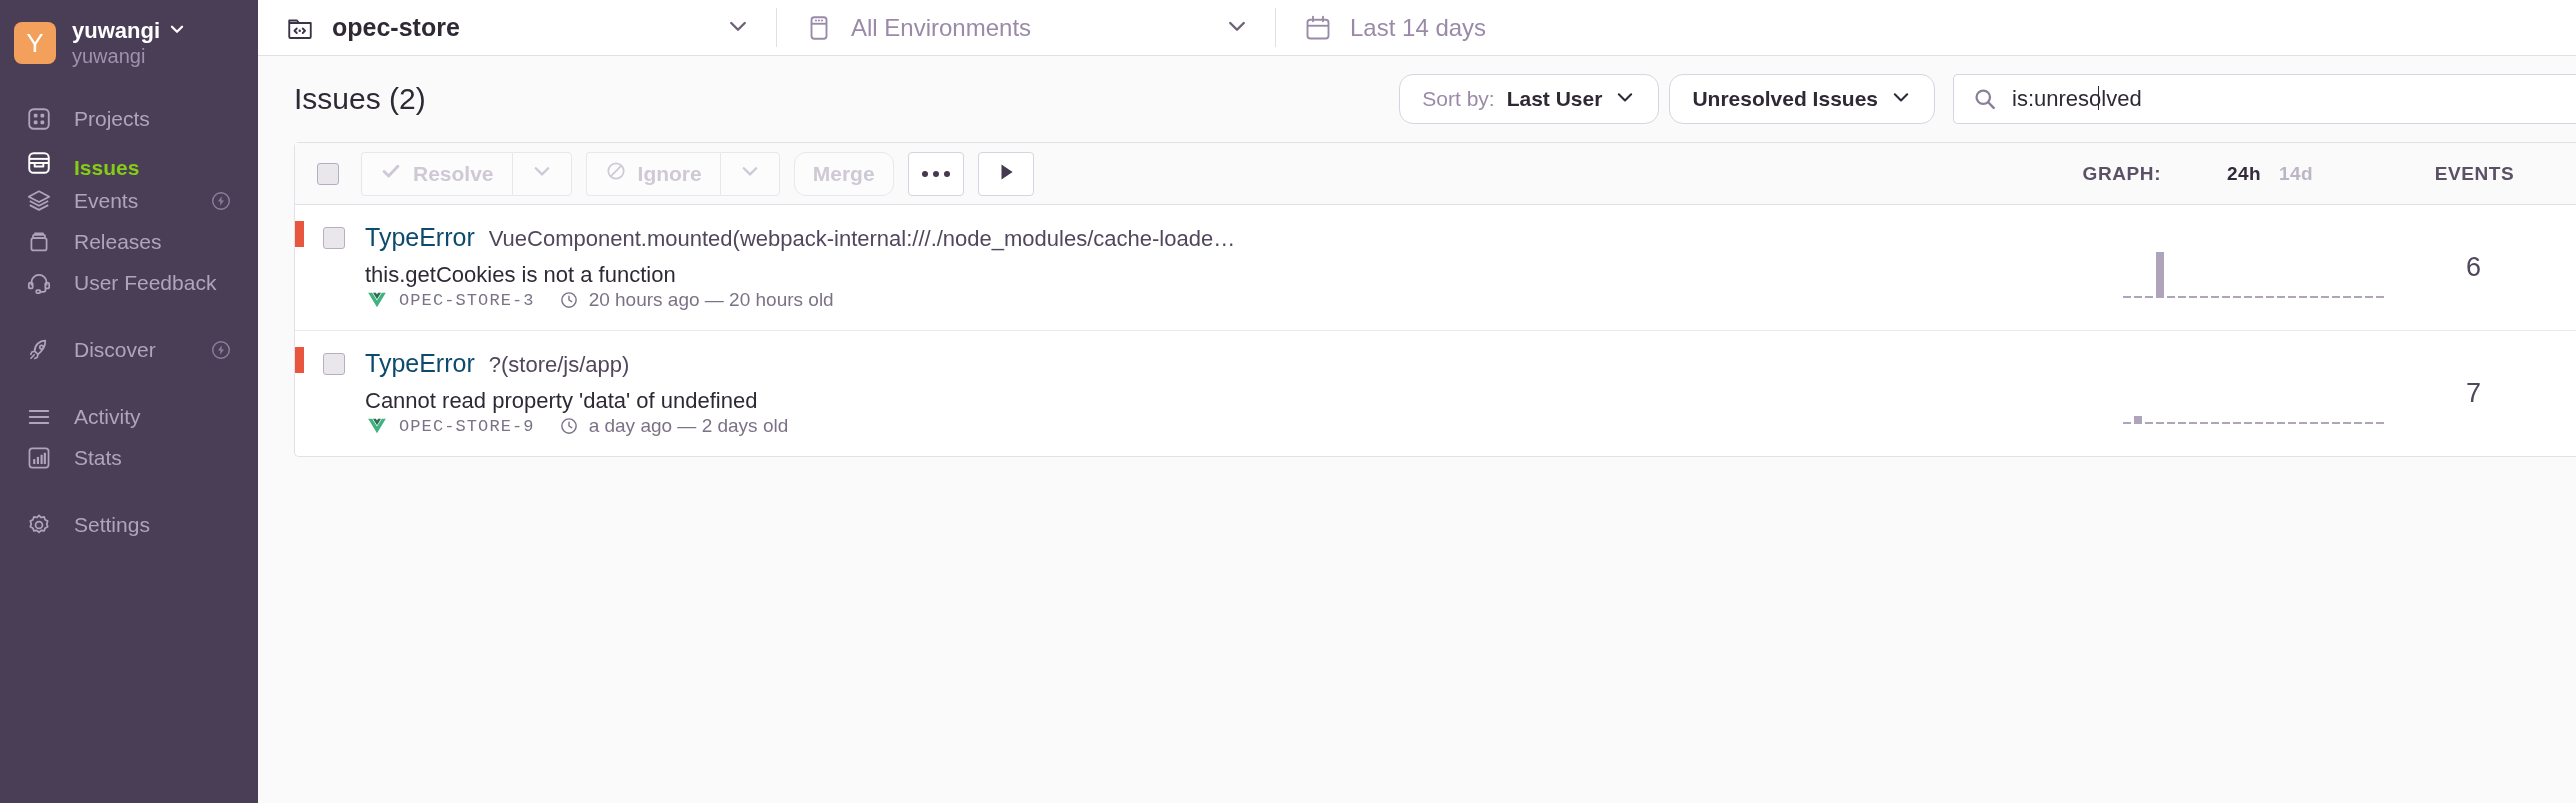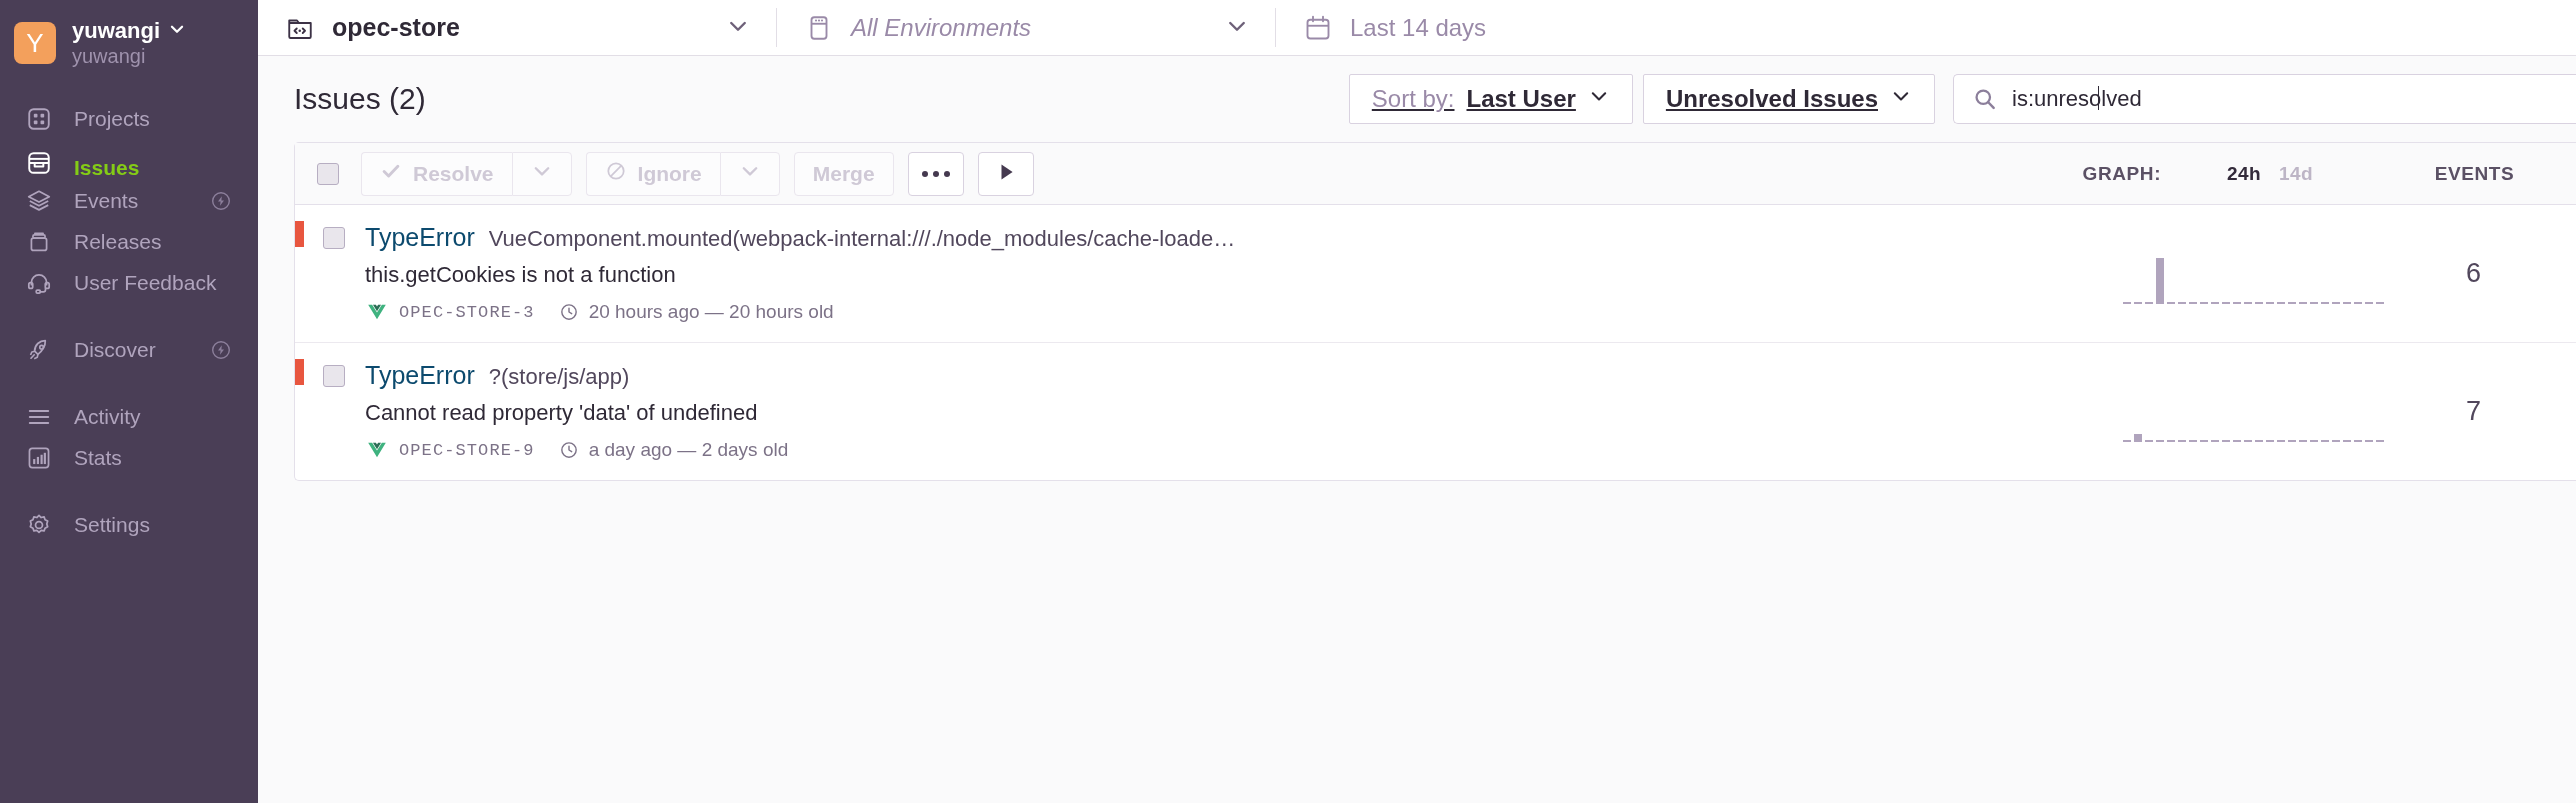--- a/index.html
+++ b/index.html
@@ -68,44 +68,44 @@
     display: flex; align-items: stretch;
     flex: 0 0 56px;
   }
   .tb-item {
     display: flex; align-items: center;
     padding: 0 22px 0 26px;
     position: relative;
     cursor: pointer;
   }
   .tb-project { width: 518px; }
-  .tb-env { width: 498px; font-style: italic; }
+  .tb-env { width: 498px; }
   .tb-date { flex: 1; }
   .tb-sep { width: 1px; background: #e2dee6; margin: 8px 0; }
   .tb-ico { width: 32px; height: 32px; display: flex; align-items: center; justify-content: center; margin-right: 16px; flex: 0 0 32px; }
   .tb-label { font-size: 24px; color: #9a8aa8; white-space: nowrap; }
   .tb-label.strong { color: #2f2936; font-weight: 700; font-size: 25px; }
   .tb-caret { position: absolute; right: 26px; top: 50%; transform: translateY(-50%); }
 
   .content { flex: 1; display: flex; flex-direction: column; min-height: 0; }
 
   .issues-header {
     display: flex; align-items: center;
     padding: 18px 0 18px 36px;
     gap: 0;
   }
   .issues-title { font-size: 30px; color: #2f2936; white-space: nowrap; }
   .hdr-controls { display: flex; align-items: stretch; margin-left: auto; height: 50px; }
   .ctrl-btn {
     border: 1px solid #d9d2e0; background: #ffffff;
-    border-radius: 2px;
+    border-radius: 14px;
     display: flex; align-items: center; gap: 12px;
     padding: 0 22px;
-    font-size: 24px; color: #2f2936;
-    white-space: nowrap; cursor: pointer; text-decoration: underline;
+    font-size: 21px; color: #2f2936;
+    white-space: nowrap; cursor: pointer;
   }
   .ctrl-btn .muted { color: #9a8aa8; }
   .ctrl-btn + .ctrl-btn { margin-left: 10px; }
   .search-wrap {
     margin-left: 18px;
     border: 1px solid #d9d2e0; background: #ffffff;
     border-radius: 5px 0 0 5px;
     display: flex; align-items: center;
     padding: 0 16px 0 18px;
     width: 623px;
@@ -141,21 +141,21 @@
   }
   .btn-group { display: flex; margin-left: 22px; }
   .tb-btn {
     border: 1px solid #eae6ee; background: #fcfcfd;
     height: 44px; display: flex; align-items: center; gap: 11px;
     padding: 0 18px; font-size: 21px; font-weight: 700;
     color: #cfc9d6; white-space: nowrap;
   }
   .tb-btn.first { border-radius: 4px 0 0 4px; border-right: none; }
   .tb-btn.last { border-radius: 0 4px 4px 0; width: 60px; justify-content: center; padding: 0; }
-  .tb-btn.solo { border-radius: 4px; }
+  .tb-btn.solo { border-radius: 12px; }
   .btn-group + .btn-group { margin-left: 14px; }
   .tb-btn-act {
     border: 1px solid #d9d2e0; background: #ffffff;
     height: 44px; border-radius: 4px;
     display: flex; align-items: center; justify-content: center;
     width: 56px; margin-left: 14px; cursor: pointer;
   }
   .dots { display: flex; gap: 5px; }
   .dots i { width: 6px; height: 6px; border-radius: 50%; background: #45394f; display: block; }
 
@@ -185,21 +185,21 @@
   .row-chk { margin: 4px 0 0 28px; flex: 0 0 auto; }
   .issue-body { margin-left: 20px; flex: 1; min-width: 0; }
   .issue-title-line { display: flex; align-items: baseline; gap: 14px; }
   .issue-type { font-size: 25px; color: #0c4a6e; font-weight: 400; white-space: nowrap; cursor: pointer; }
   .issue-culprit {
     font-size: 22px; color: #51475c;
     white-space: nowrap; overflow: hidden; text-overflow: ellipsis;
     max-width: 1055px;
   }
   .issue-msg { font-size: 22px; color: #2f2936; margin-top: 10px; }
-  .issue-meta { display: flex; align-items: center; margin-top: 12px; gap: 10px; text-align: right; }
+  .issue-meta { display: flex; align-items: center; gap: 10px; text-align: right; }
   .vue-ico { width: 24px; height: 24px; display: flex; align-items: center; justify-content: center; flex: 0 0 auto; }
   .shortid {
     font-family: "Liberation Mono", monospace;
     font-size: 17px; letter-spacing: 1.1px; color: #7c7287;
     margin-right: 14px;
   }
   .clock-ico { width: 20px; height: 20px; display: flex; align-items: center; flex: 0 0 auto; }
   .age-text { font-size: 19px; color: #7c7287; }
 
   .spark-cell { width: 279px; flex: 0 0 279px; display: flex; align-items: center; justify-content: center; align-self: center; }

